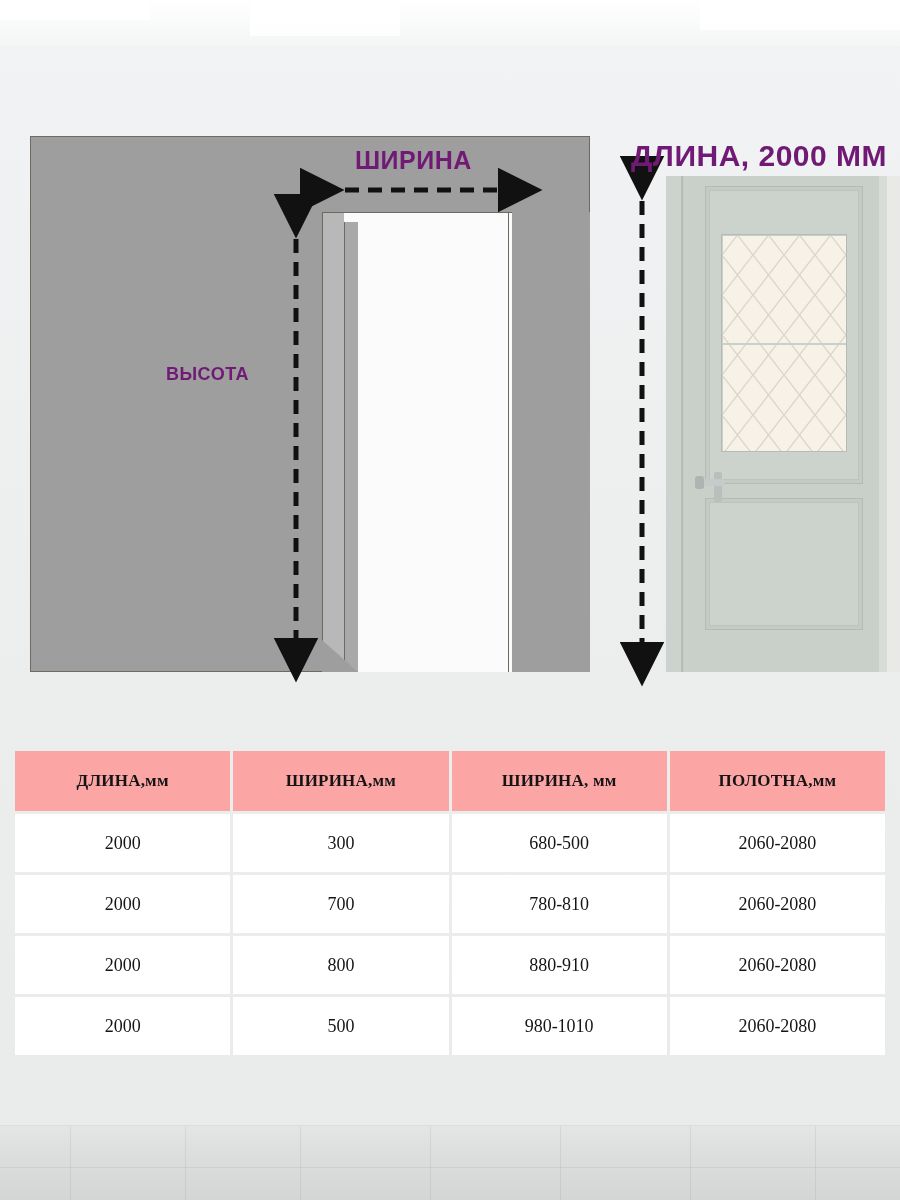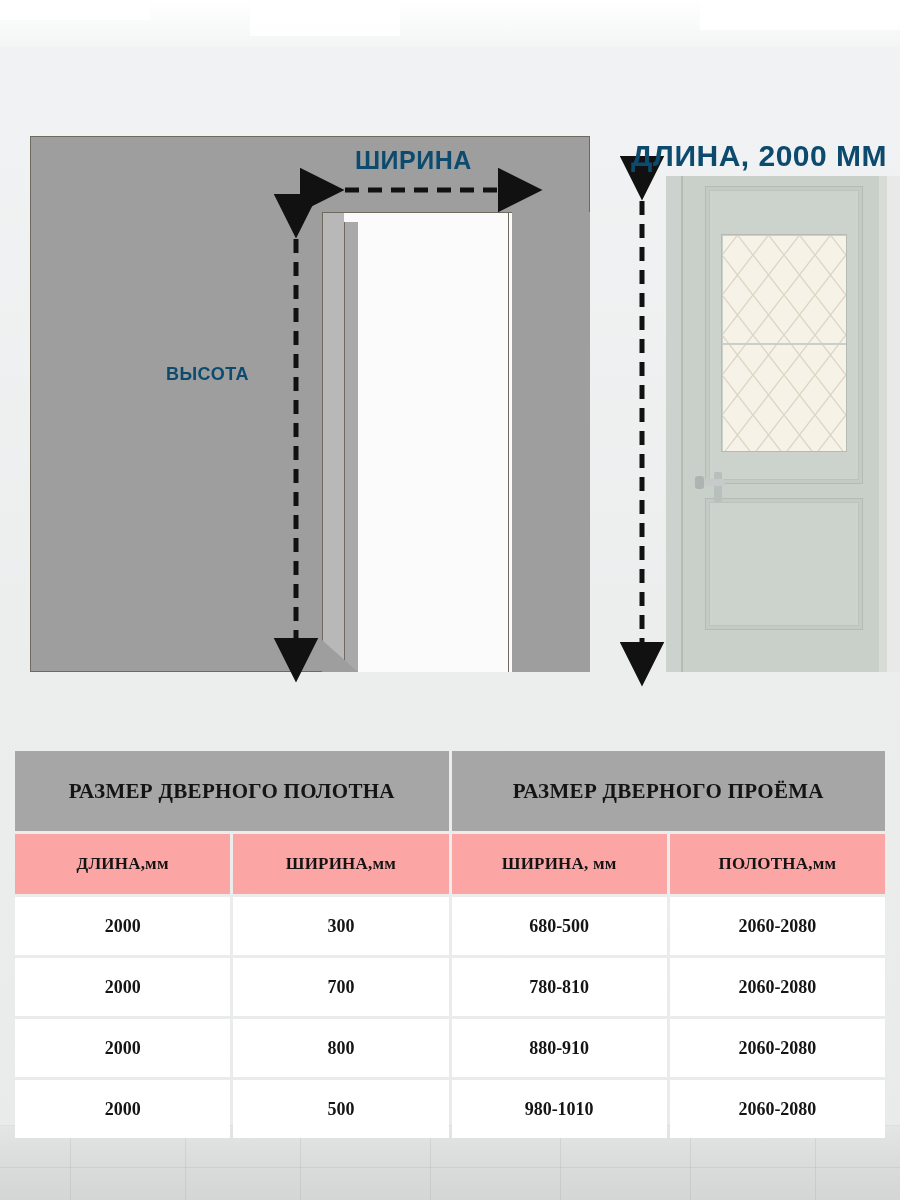--- a/index.html
+++ b/index.html
@@ -113,21 +113,21 @@
     position: absolute;
     left: 512px; top: 212px;
     width: 78px; height: 460px;
     background: #9e9e9e;
   }
 
   
   .arrow-label {
     position: absolute;
     font-weight: bold;
-    color: #0c4a6e;
+    color: #701a75;
     letter-spacing: .5px;
     white-space: nowrap;
   }
   .label-shirina { left: 355px; top: 146px; font-size: 25px; }
   .label-vysota  { left: 166px; top: 364px; font-size: 18px; }
   .label-dlina   { left: 631px; top: 139px; font-size: 30px; }
 
   svg.overlay {
     position: absolute;
     left: 0; top: 0;
@@ -248,21 +248,21 @@
     font-weight: bold;
     font-size: 17px;
     height: 58px;
     letter-spacing: .2px;
   }
   td.cell {
     background: #ffffff;
     color: #151515;
     font-size: 18px;
     height: 56px;
-    font-weight: bold;
+    font-weight: normal;
   }
 </style>
 </head>
 <body>
 
 <div class="wall"></div>
 <div class="wall-top-shade"></div>
 <div class="ceiling-beam" style="left:0;top:0;width:150px;height:20px;"></div>
 <div class="ceiling-beam" style="left:250px;top:0;width:150px;height:36px;"></div>
 <div class="ceiling-beam" style="left:700px;top:0;width:200px;height:30px;"></div>
@@ -335,24 +335,20 @@
 <div class="table-wrap">
   <table class="specs">
     <colgroup>
       <col style="width:25%">
         <col style="width:25%">
         <col style="width:25%">
         <col style="width:25%">
     </colgroup>
     <thead>
       <tr>
-        <th class="th-group" colspan="2">РАЗМЕР ДВЕРНОГО ПОЛОТНА</th>
-        <th class="th-group" colspan="2">РАЗМЕР ДВЕРНОГО ПРОЁМА</th>
-      </tr>
-      <tr>
         <th class="th-sub">ДЛИНА,мм</th>
         <th class="th-sub">ШИРИНА,мм</th>
         <th class="th-sub">ШИРИНА, мм</th>
         <th class="th-sub">ПОЛОТНА,мм</th>
       </tr>
     </thead>
     <tbody>
       <tr>
         <td class="cell">2000</td>
         <td class="cell">300</td>

